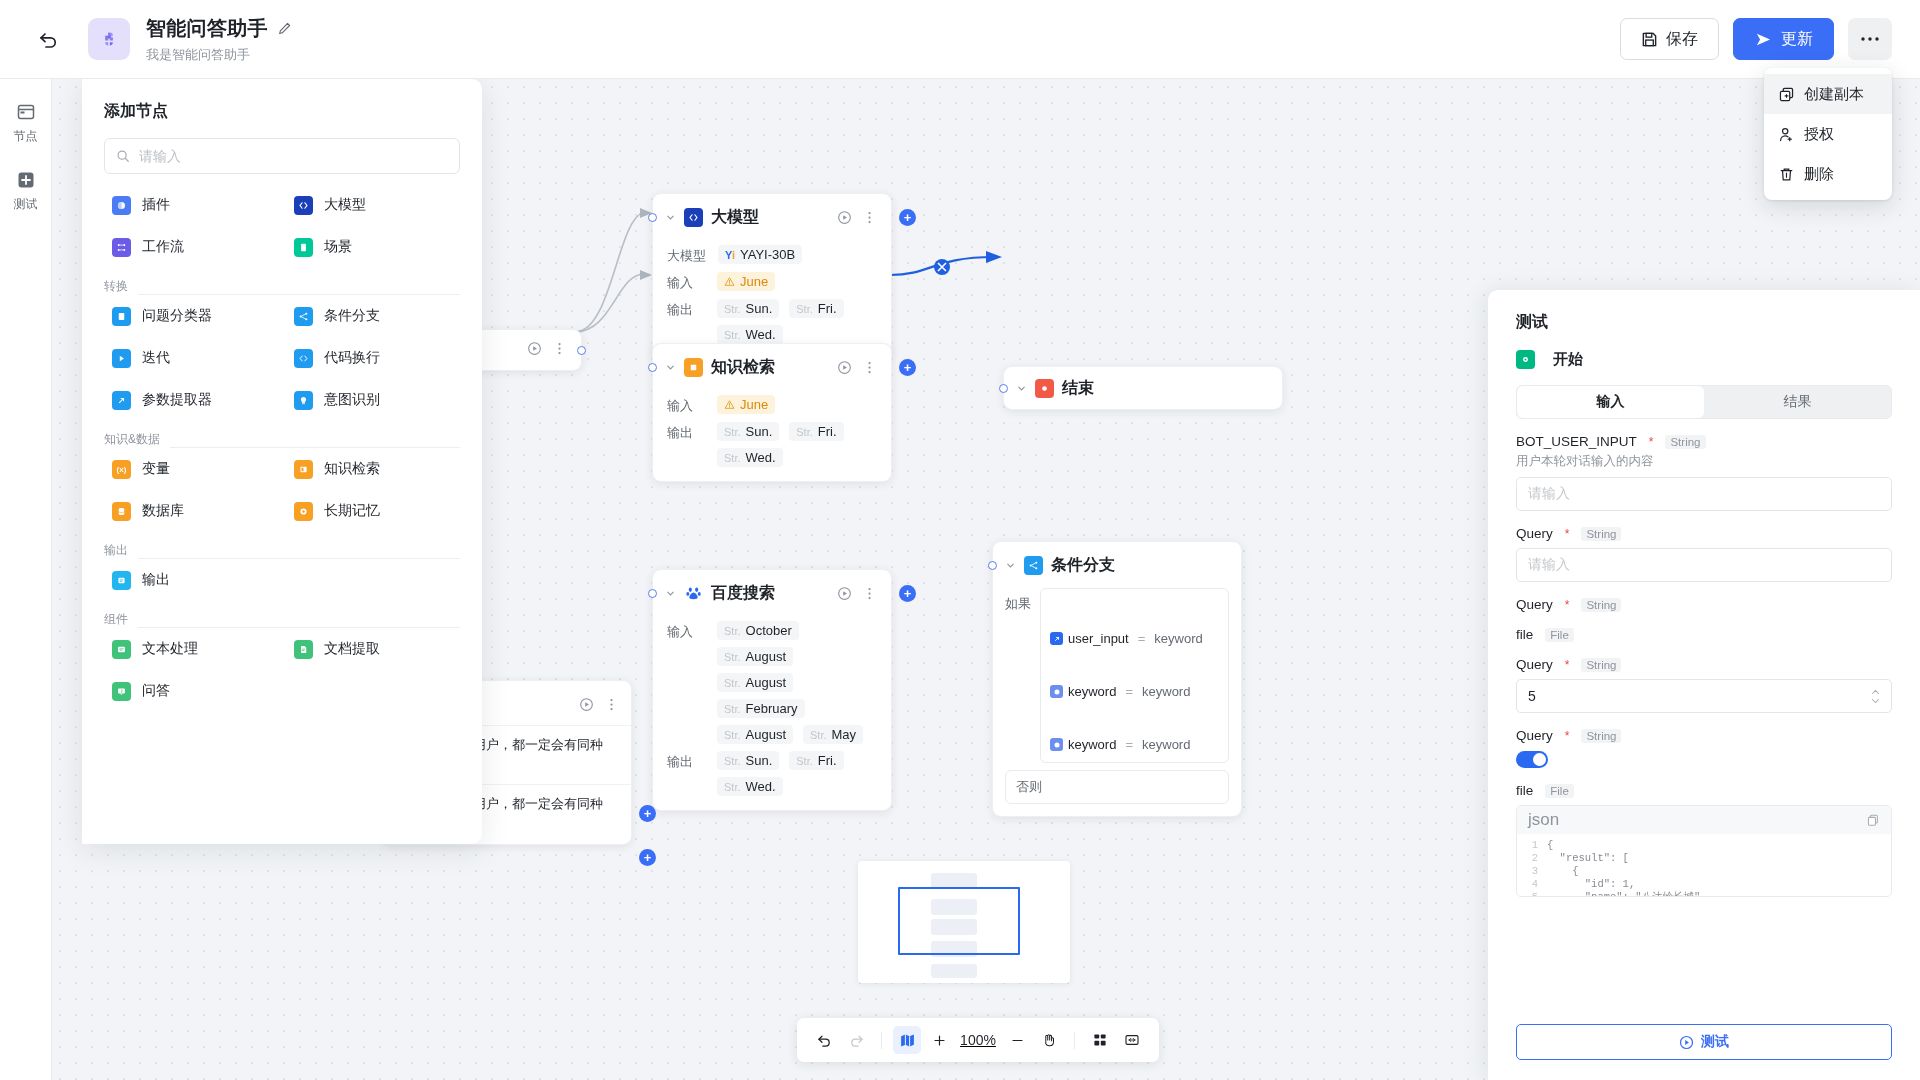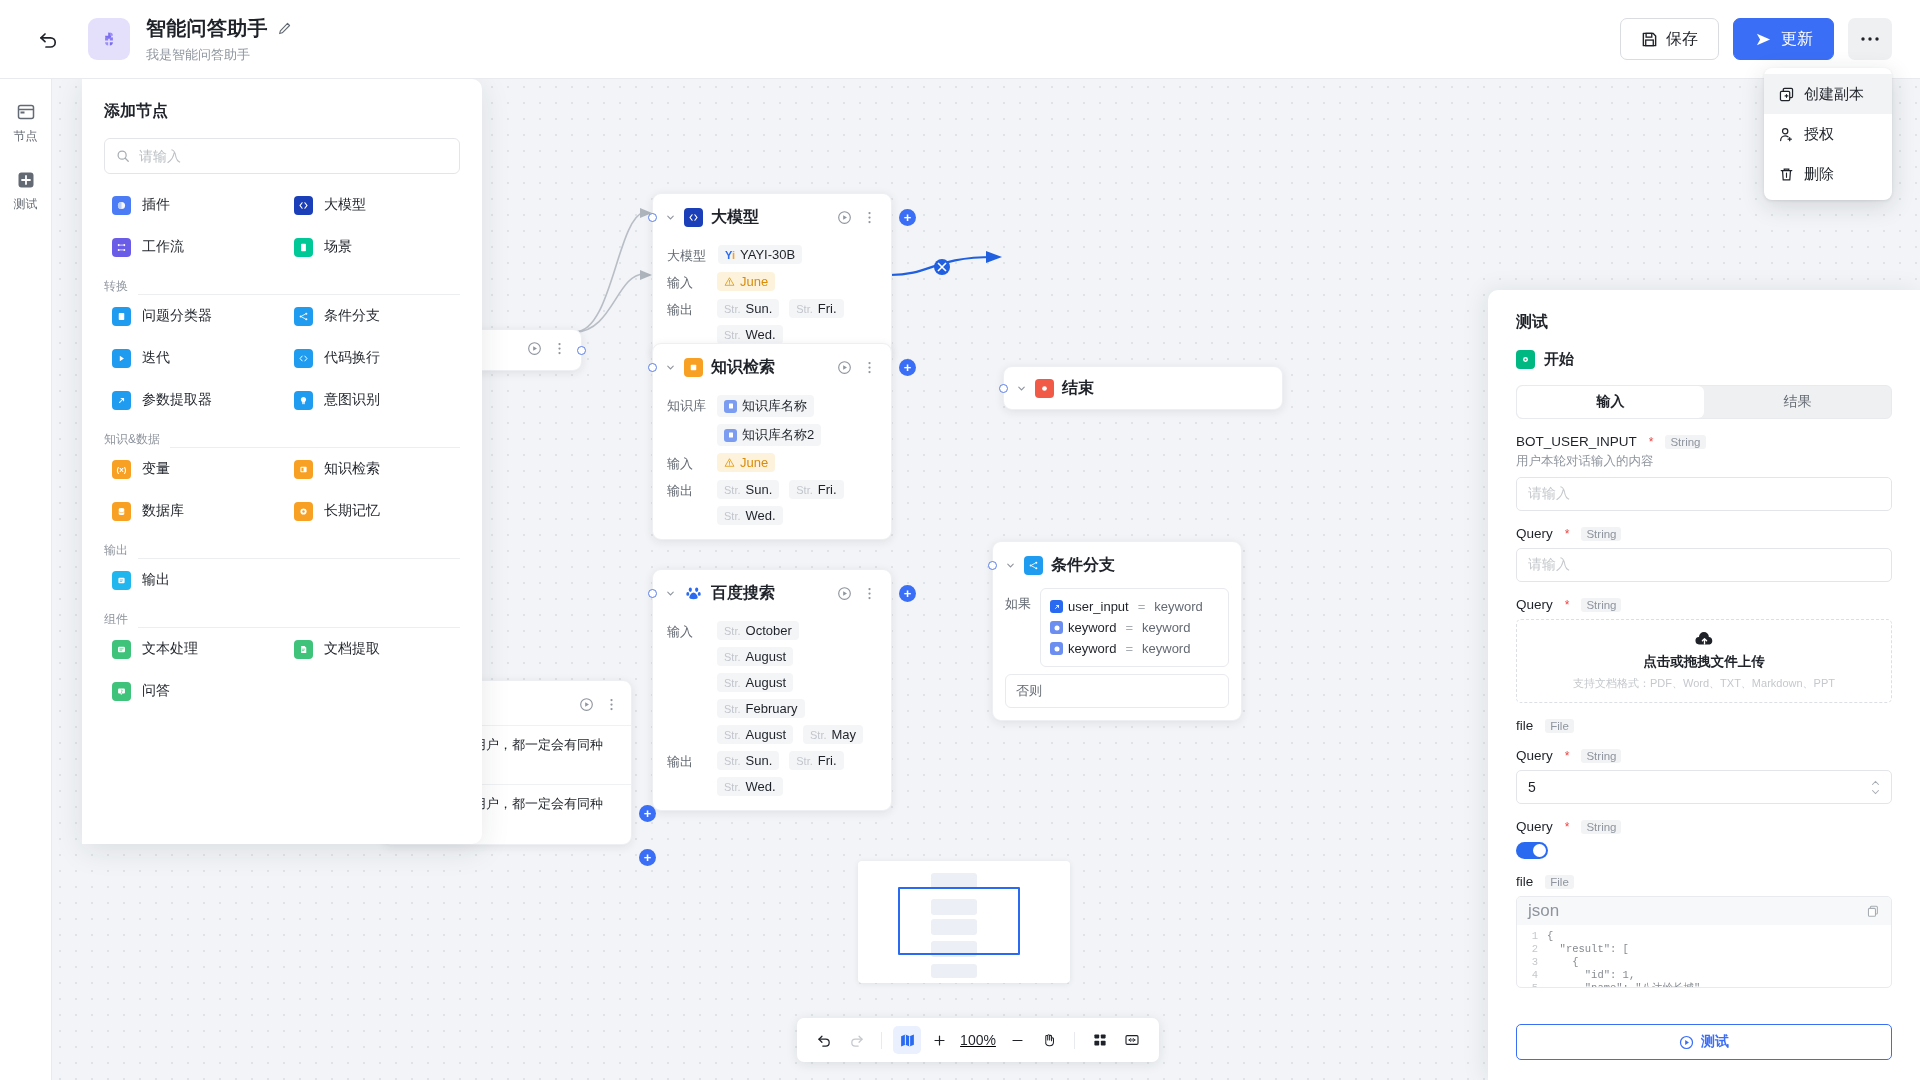--- a/index.html
+++ b/index.html
@@ -146,41 +146,41 @@
   .port {
     position: absolute; width: 9px; height: 9px; border-radius: 50%;
     background: #fff; border: 1.5px solid #5a7fe8; cursor: pointer;
   }
   .port-add {
     position: absolute; width: 17px; height: 17px; border-radius: 50%;
     background: #3b6ef6; color: #fff; font-size: 13px; font-weight: 700;
     display: flex; align-items: center; justify-content: center; cursor: pointer;
   }
   .cond-box { border: 1px solid #e8eaee; border-radius: 6px; padding: 7px 9px; margin-top: 2px; }
-  .cond-line { display: flex; align-items: center; gap: 9px; padding: 3px 0; }
+  .cond-line { display: flex; align-items: center; gap: 9px; padding: 3px 0; margin-top: 32px; }
   .cond-var { display: inline-flex; align-items: center; gap: 5px; font-size: 13px; color: #1f2329; }
   .cond-op { color: #a8adb3; font-size: 13px; }
   .cond-else {
     border: 1px solid #e8eaee; border-radius: 6px; padding: 7px 10px;
     margin-top: 7px; font-size: 13px; color: #646a73;
   }
   .qc-item {
     border-top: 1px solid #f0f1f3; padding: 9px 12px; font-size: 13px;
     color: #1f2329; line-height: 1.55;
   }
 
   
   .test-panel {
     position: absolute; right: 0; top: 290px; width: 432px; height: 790px;
     background: #fff; border-radius: 10px 0 0 0;
     box-shadow: -4px 0 24px rgba(31,35,41,.08); z-index: 38;
     padding: 22px 28px 0 28px; overflow: hidden;
   }
   .tp-title { font-size: 16px; font-weight: 700; color: #1f2329; }
-  .tp-start { display: flex; align-items: center; gap: 9px; margin-top: 17px; }
+  .tp-start { display: flex; align-items: center; gap: 18px; margin-top: 17px; }
   .tp-start-ico {
     width: 19px; height: 19px; border-radius: 4px; background: #00b881;
     display: flex; align-items: center; justify-content: center;
   }
   .tp-start-lbl { font-size: 15px; font-weight: 700; color: #1f2329; }
   .tp-tabs {
     display: flex; margin-top: 16px; border-radius: 6px;
     background: #eff0f2; padding: 0; overflow: hidden; height: 34px;
     border: 1px solid #e8eaee;
   }
@@ -373,41 +373,20 @@
           <span class="nd-act">
             <svg width="15" height="15" viewBox="0 0 16 16">
                 <circle cx="8" cy="3.2" r="1.2" fill="currentColor"></circle>
                 <circle cx="8" cy="8" r="1.2" fill="currentColor"></circle>
                 <circle cx="8" cy="12.8" r="1.2" fill="currentColor"></circle>
               </svg>
           </span>
         </span>
       </div>
       <div class="nd-body">
-        <div class="nd-row">
-          <span class="nd-key">知识库</span>
-          <span class="nd-vals">
-            <span class="chip plain">
-              <span class="chip-mini" style="background:#7b9cf0;">
-                <svg width="8" height="8" viewBox="0 0 16 16">
-                    <rect x="4" y="3" width="8" height="10" rx="1" fill="#fff"></rect>
-                  </svg>
-              </span>
-              <span>知识库名称</span>
-            </span>
-            <span class="chip plain">
-              <span class="chip-mini" style="background:#7b9cf0;">
-                <svg width="8" height="8" viewBox="0 0 16 16">
-                    <rect x="4" y="3" width="8" height="10" rx="1" fill="#fff"></rect>
-                  </svg>
-              </span>
-              <span>知识库名称2</span>
-            </span>
-          </span>
-        </div>
         <div class="nd-row">
           <span class="nd-key">输入</span>
           <span class="nd-vals">
             <span class="chip warn">
               <span>
                 <svg width="11" height="11" viewBox="0 0 16 16">
                     <path d="M8 2.5L14.5 13.5H1.5z" fill="none" stroke="#e0a020" stroke-width="1.3" stroke-linejoin="round"></path>
                     <path d="M8 6.4v3M8 11.2v.6" stroke="#e0a020" stroke-width="1.3" stroke-linecap="round"></path>
                   </svg>
               </span>
@@ -974,30 +953,20 @@
       <div class="fld-input">
         <span class="ph">请输入</span>
       </div>
     </div>
 
     <div class="fld">
       <div class="fld-label">
         <span class="fld-name">Query</span>
         <span class="req">*</span>
         <span class="fld-type">String</span>
-      </div>
-      <div class="upload">
-        <span style="color:#1f2329;">
-          <svg width="21" height="16" viewBox="0 0 24 18">
-              <path d="M6 14a4.2 4.2 0 01-.3-8.4A5.6 5.6 0 0117 5.6 4.3 4.3 0 0117.8 14z" fill="currentColor"></path>
-              <path d="M12 13.5V7.5M12 7.5l-2.4 2.4M12 7.5l2.4 2.4" stroke="#fff" stroke-width="1.5" stroke-linecap="round" fill="none"></path>
-            </svg>
-        </span>
-        <span class="upload-main">点击或拖拽文件上传</span>
-        <span class="upload-sub">支持文档格式：PDF、Word、TXT、Markdown、PPT</span>
       </div>
     </div>
 
     <div class="fld">
       <div class="fld-label">
         <span class="fld-name">file</span>
         <span class="fld-type">File</span>
       </div>
     </div>
 

